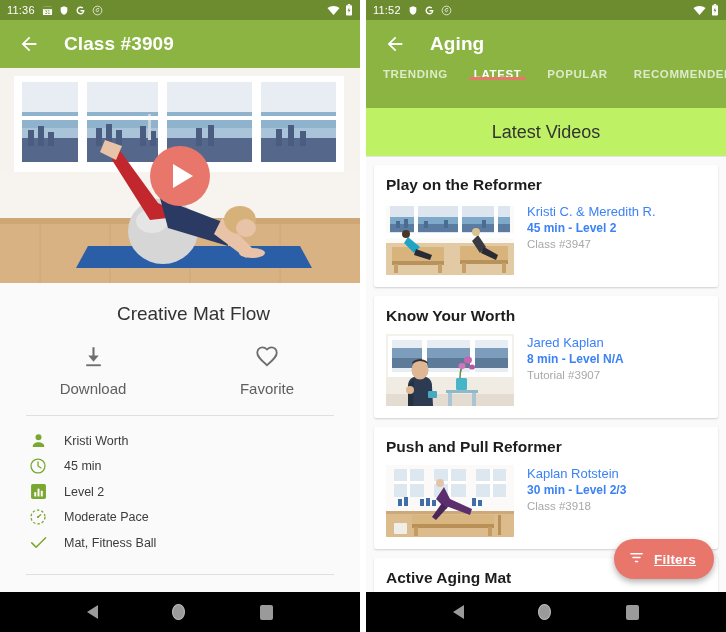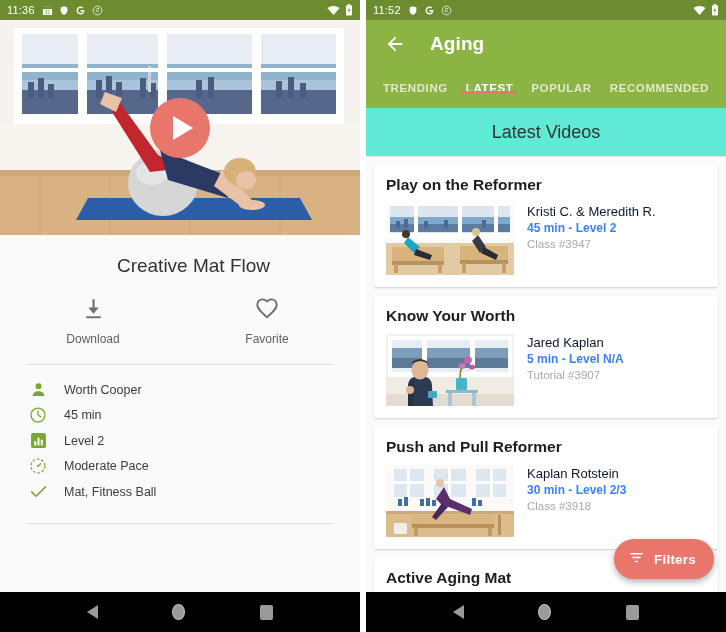--- a/index.html
+++ b/index.html
@@ -36,23 +36,24 @@
     display: flex; align-items: center;
     height: 48px;
     padding: 0 16px;
   }
   .back-btn { width: 26px; height: 26px; display: flex; align-items: center; justify-content: center; cursor: pointer; }
   .appbar-title { font-size: 19px; font-weight: bold; margin-left: 22px; letter-spacing: .1px; }
 
   
   .tabs {
     background: #8bb442;
-    display: flex; align-items: center;
+    display: flex; align-items: flex-start;
     height: 40px; flex: 0 0 40px;
     padding: 0 8px;
+    gap: 8px;
   }
   .tab {
     flex: 0 0 auto;
     display: flex; align-items: center; justify-content: center;
     padding: 0 9px;
     font-size: 11.5px; font-weight: bold; letter-spacing: .6px;
     color: rgba(255,255,255,.72);
     position: relative;
     cursor: pointer;
     white-space: nowrap;
@@ -81,62 +82,63 @@
     border-bottom: 12px solid transparent;
     margin-left: 5px;
   }
 
   .detail-body { flex: 1; background: #fafafa; overflow: hidden; }
   .class-title { text-align: center; font-size: 19px; color: #333; padding: 20px 16px 0; font-weight: normal; margin-left: 27px; }
 
   .actions { display: flex; padding: 14px 6px 0; }
   .action { flex: 1; display: flex; flex-direction: column; align-items: center; cursor: pointer; }
   .action-icon { height: 34px; display: flex; align-items: center; justify-content: center; color: #757575; }
-  .action-label { font-size: 12px; color: #5f5f5f; margin-top: 7px; }
+  .action-label { font-size: 15px; color: #5f5f5f; margin-top: 7px; }
 
   .divider { height: 1px; background: #e0e0e0; margin: 18px 26px 0; }
 
   .meta-list { padding: 12px 26px 0; }
   .meta-row { display: flex; align-items: center; height: 25.5px; }
   .meta-icon { width: 24px; display: flex; align-items: center; justify-content: center; margin-right: 14px; }
   .meta-text { font-size: 12.5px; color: #3c3c3c; }
 
   
   .list-header {
-    background: #5eead4;
+    background: #bef264;
     text-align: center;
     font-size: 18px; color: #333;
     padding: 14px 0 13px;
     border-bottom: 1px solid #e4e4e4;
     flex: 0 0 auto;
   }
   .list-scroll { flex: 1; position: relative; overflow: hidden; background: #fafafa; padding: 8px 8px 0; }
   .vcard {
     background: #ffffff;
     border-radius: 2px;
     box-shadow: 0 1px 2px rgba(0,0,0,.17);
     margin-bottom: 9px;
     padding: 11px 12px 12px;
   }
   .vcard-title { font-size: 15.5px; color: #1d1d1d; font-weight: bold; margin-bottom: 9px; }
   .vcard-body { display: flex; }
   .vthumb { width: 128px; height: 72px; flex: 0 0 128px; overflow: hidden; border-radius: 1px; position: relative; }
   .vmeta { padding-left: 13px; padding-top: 1px; }
-  .v-author { font-size: 13px; color: #0f172a; margin-bottom: 2px; }
+  .v-author { font-size: 13px; color: #3b82f6; margin-bottom: 2px; }
   .v-sub { font-size: 12px; color: #3b82f6; font-weight: bold; margin-bottom: 3px; }
   .v-id { font-size: 11.5px; color: #a8a8a8; }
 
   .fab {
     position: absolute; right: 12px; bottom: 13px;
     background: #e8766b; color: #ffffff;
     height: 40px; border-radius: 20px;
     display: flex; align-items: center;
     padding: 0 18px 0 14px;
     box-shadow: 0 3px 6px rgba(0,0,0,.3);
     cursor: pointer;
+    text-decoration: underline;
   }
   .fab-label { font-size: 13.5px; font-weight: bold; margin-left: 9px; letter-spacing: .2px; }
 
   
   .navbar {
     height: 40px; flex: 0 0 40px;
     background: #000000;
     display: flex; align-items: center; justify-content: space-around;
     padding: 0 50px;
   }
@@ -192,20 +194,28 @@
         <span class="sb-ic">
           <svg width="8" height="12" viewBox="0 0 12 20">
               <rect x="4" y="0" width="4" height="2" fill="#fff"></rect>
               <rect x="1" y="2" width="10" height="17" rx="1.5" fill="#fff"></rect>
               <path d="M6.6 5.5L3.6 11.4h2.2l-.6 4 3.2-6h-2.3z" fill="#6d8c2f"></path>
             </svg>
         </span>
       </span>
     </div>
 
+    <div class="appbar">
+      <span class="back-btn">
+        <svg width="22" height="22" viewBox="0 0 24 24">
+            <path d="M20 11H7.8l5.6-5.6L12 4l-8 8 8 8 1.4-1.4L7.8 13H20z" fill="#fff"></path>
+          </svg>
+      </span>
+      <span class="appbar-title">Class #3909</span>
+    </div>
 
     <div class="hero">
       <div class="hero-img">
         <svg class="scene" viewBox="0 0 360 215" preserveAspectRatio="none">
           <rect width="360" height="215" fill="#efe7da"></rect>
           <rect x="0" y="0" width="360" height="150" fill="#f6f3ee"></rect>
           <rect x="14" y="8" width="330" height="92" fill="#ffffff"></rect>
           <rect x="20" y="14" width="318" height="80" fill="#dfe7ee"></rect>
           <rect x="20" y="14" width="318" height="30" fill="#e7edf2"></rect>
           <rect x="20" y="44" width="318" height="22" fill="#8fb3cd"></rect>
@@ -289,21 +299,21 @@
       <div class="divider"></div>
 
       <div class="meta-list">
         <div class="meta-row">
           <span class="meta-icon">
             <svg width="17" height="17" viewBox="0 0 24 24">
                 <circle cx="12" cy="7.5" r="4.2" fill="#7aa72f"></circle>
                 <path d="M3.8 21c0-4.5 3.7-6.6 8.2-6.6S20.2 16.5 20.2 21z" fill="#7aa72f"></path>
               </svg>
           </span>
-          <span class="meta-text">Worth Cooper</span>
+          <span class="meta-text">Kristi Worth</span>
         </div>
         <div class="meta-row">
           <span class="meta-icon">
             <svg width="18" height="18" viewBox="0 0 24 24">
                 <circle cx="12" cy="12" r="9.3" fill="none" stroke="#7aa72f" stroke-width="1.7"></circle>
                 <path d="M12 6.5V12l4 2.6" fill="none" stroke="#7aa72f" stroke-width="1.7" stroke-linecap="round"></path>
               </svg>
           </span>
           <span class="meta-text">45 min</span>
         </div>
@@ -494,21 +504,21 @@
               <rect x="70" y="44" width="11" height="12" rx="1.5" fill="#46b4c9"></rect>
               <path d="M74 44 Q74 32 80 28" stroke="#6a8f4a" stroke-width="1.6" fill="none"></path>
               <ellipse cx="82" cy="26" rx="4" ry="3.5" fill="#c864b4"></ellipse>
               <ellipse cx="76" cy="32" rx="3.5" ry="3" fill="#d074bd"></ellipse>
               <ellipse cx="86" cy="33" rx="3" ry="2.6" fill="#b8569f"></ellipse>
               <rect x="42" y="57" width="9" height="7" rx="1" fill="#47a8c2"></rect>
             </svg>
           </div>
           <div class="vmeta">
             <div class="v-author">Jared Kaplan</div>
-            <div class="v-sub">5 min - Level N/A</div>
+            <div class="v-sub">8 min - Level N/A</div>
             <div class="v-id">Tutorial #3907</div>
           </div>
         </div>
       </div>
 
       <div class="vcard">
         <div class="vcard-title">Push and Pull Reformer</div>
         <div class="vcard-body">
           <div class="vthumb">
             <svg class="scene" viewBox="0 0 128 72" preserveAspectRatio="none">

